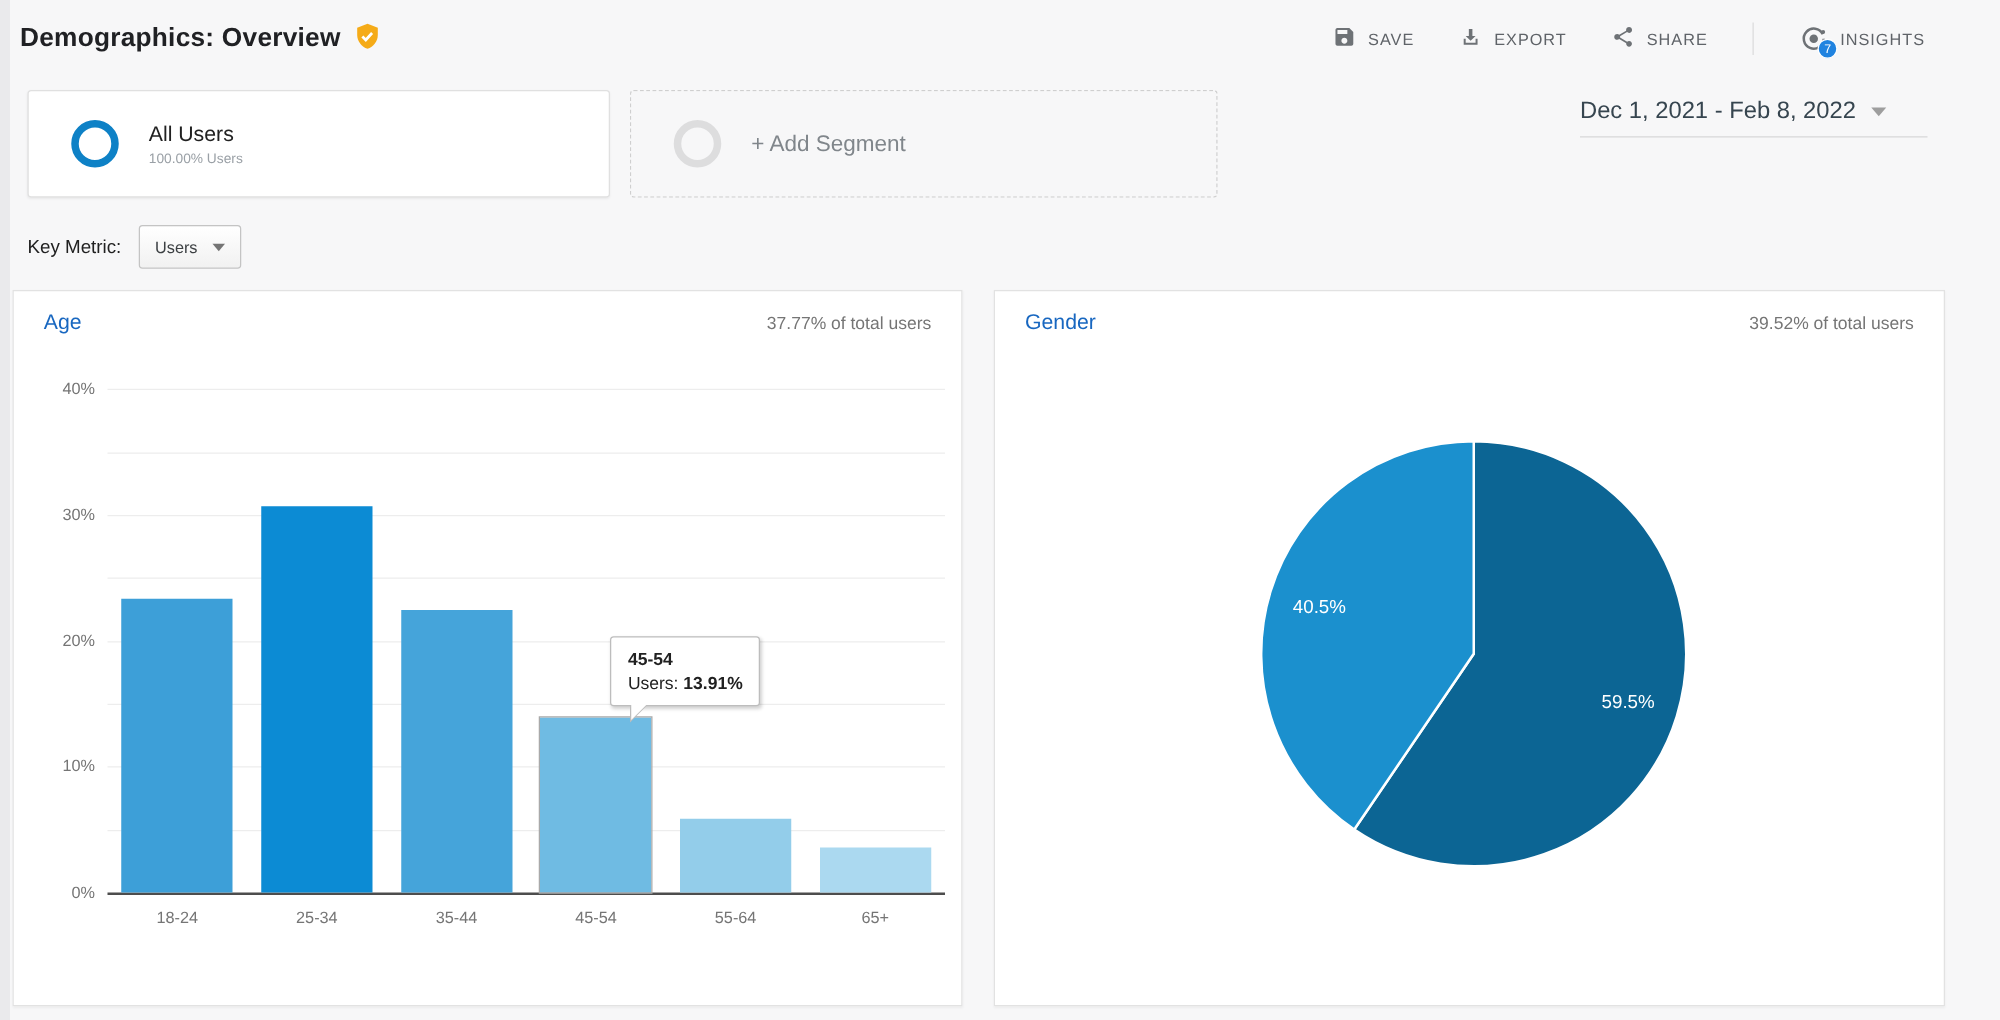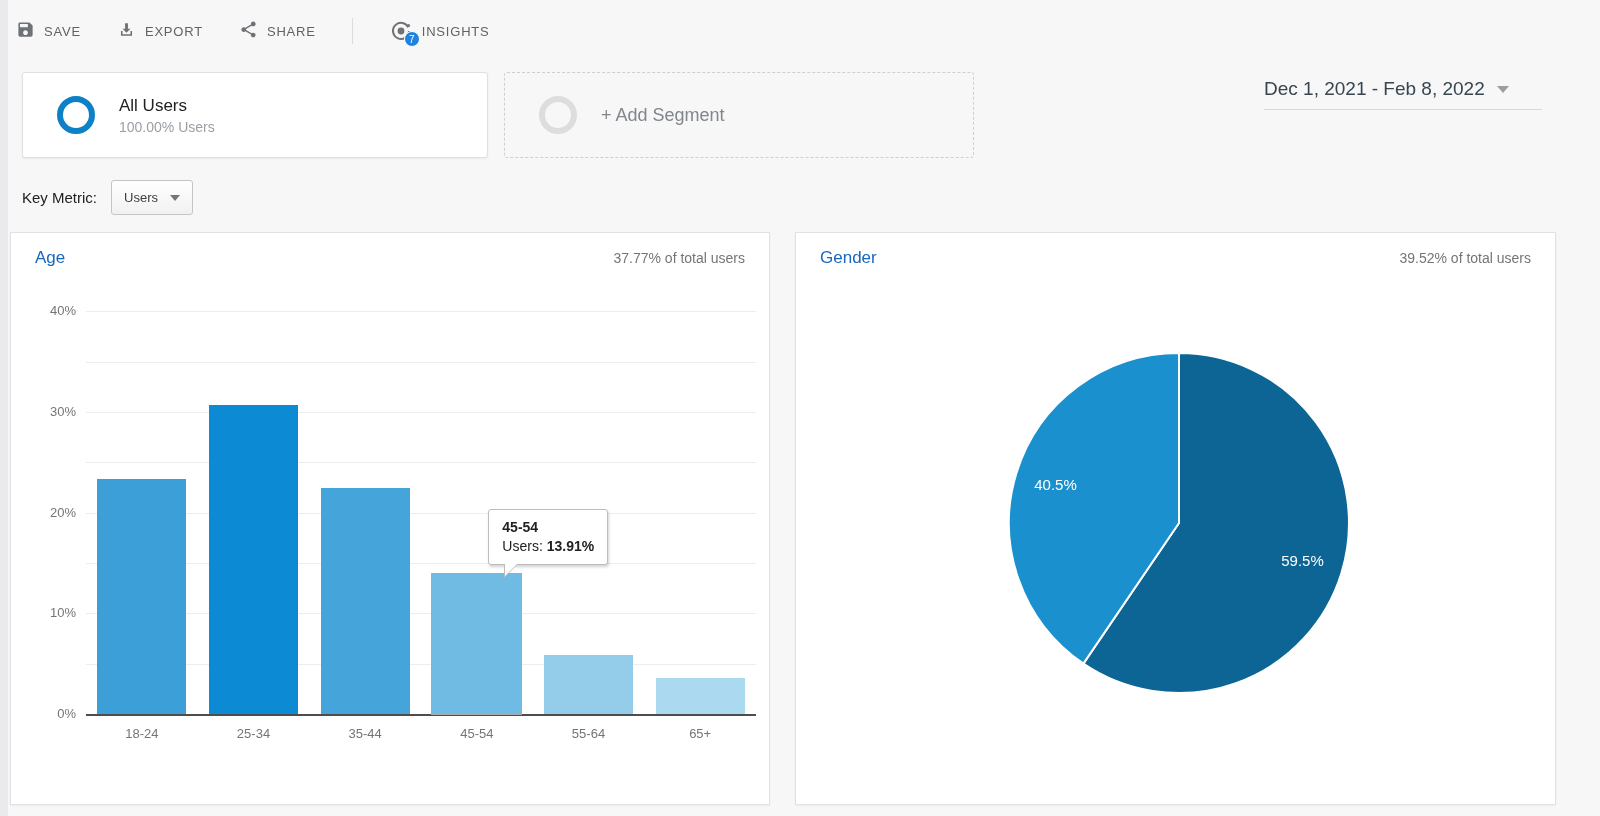--- a/index.html
+++ b/index.html
@@ -20,21 +20,21 @@
   .insights-badge { position:absolute; right:-7px; bottom:-4px; width:16px; height:16px; background:#2083e0; border-radius:50%; color:#fff; font-size:10px; display:flex; align-items:center; justify-content:center; border:1px solid #fff; }
 
   
   .segment-card { position:absolute; top:72px; height:86px; background:#fff; border:1px solid #e0e0e0; border-radius:3px; box-shadow:0 1px 2px rgba(0,0,0,.06); display:flex; align-items:center; padding-left:34px; gap:24px; cursor:pointer; }
   .card-all-users { left:22px; width:466px; }
   .card-add-segment { left:504px; width:470px; background:transparent; border:1px dashed #cfcfcf; box-shadow:none; }
   .ring { width:38px; height:38px; border-radius:50%; }
   .ring-blue { border:6px solid #0e81c6; }
   .ring-gray { border:6px solid #ddddde; }
   .seg-title { font-size:17px; color:#212121; }
-  .seg-sub { font-size:14px; color:#9aa0a6; margin-top:3px; }
+  .seg-sub { font-size:11px; color:#9aa0a6; margin-top:3px; }
   .add-seg-label { font-size:18px; color:#80868b; }
 
   
   .date-picker { position:absolute; top:78px; right:58px; display:flex; align-items:center; gap:12px; padding-bottom:9px; border-bottom:1px solid #d8d8d8; min-width:278px; justify-content:flex-start; cursor:pointer; }
   .date-text { font-size:19px; color:#36454f; }
   .caret-down { width:0; height:0; border-left:6px solid transparent; border-right:6px solid transparent; border-top:7px solid #9e9e9e; }
 
   
   .key-metric { position:absolute; left:22px; top:180px; display:flex; align-items:center; gap:14px; }
   .km-label { font-size:15px; color:#212121; }
@@ -70,20 +70,29 @@
   .legend-lbl { font-size:15px; color:#212121; }
   .pie-svg { position:absolute; left:198px; top:105px; }
   .pie-label { font-size:15px; fill:#ffffff; }
 </style>
 </head>
 <body>
 
 <div class="left-gutter"></div>
 
 <div class="header">
+  <div class="title-wrap">
+    <span class="page-title">Demographics: Overview</span>
+    <span>
+      <svg width="22" height="24" viewBox="0 0 24 24">
+          <path fill="#f5ab18" d="M12 1l9 3.5v6.1c0 5.6-3.8 10.8-9 12.4-5.2-1.6-9-6.8-9-12.4V4.5L12 1z"></path>
+          <path fill="none" stroke="#fff" stroke-width="2.4" d="M7.5 12.2l3 3 5.5-6"></path>
+        </svg>
+    </span>
+  </div>
   <div class="toolbar">
     <button class="tb-btn">
       <span><svg width="19" height="19" viewBox="0 0 24 24">
             <path class="icon-gray" d="M17 3H5c-1.1 0-2 .9-2 2v14c0 1.1.9 2 2 2h14c1.1 0 2-.9 2-2V7l-4-4zm-5 16c-1.66 0-3-1.34-3-3s1.34-3 3-3 3 1.34 3 3-1.34 3-3 3zm3-10H5V5h10v4z"></path>
           </svg></span>
       <span class="lbl">SAVE</span>
     </button>
     <button class="tb-btn">
       <span><svg width="19" height="19" viewBox="0 0 24 24">
             <path class="icon-gray" d="M12 16l5-5h-3.2V4h-3.6v7H7l5 5z"></path>

